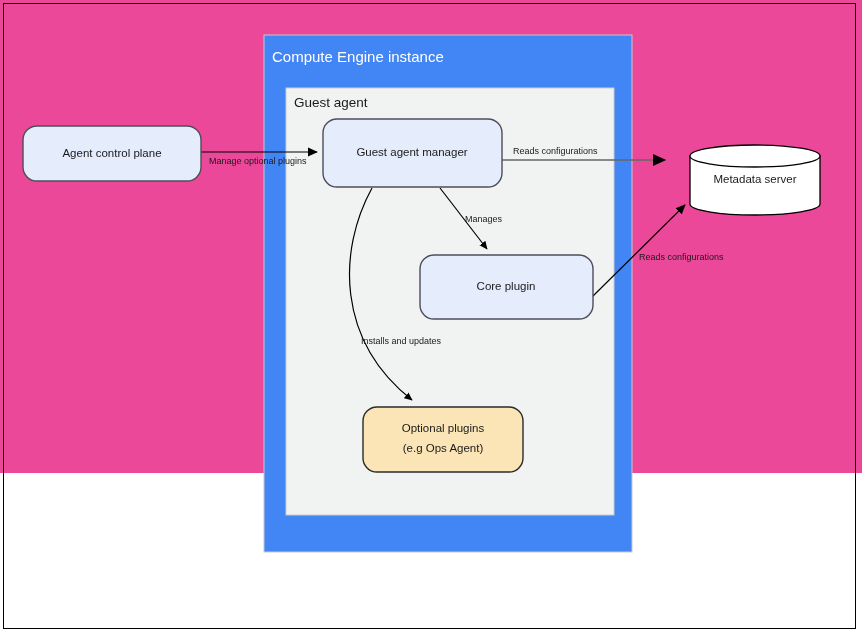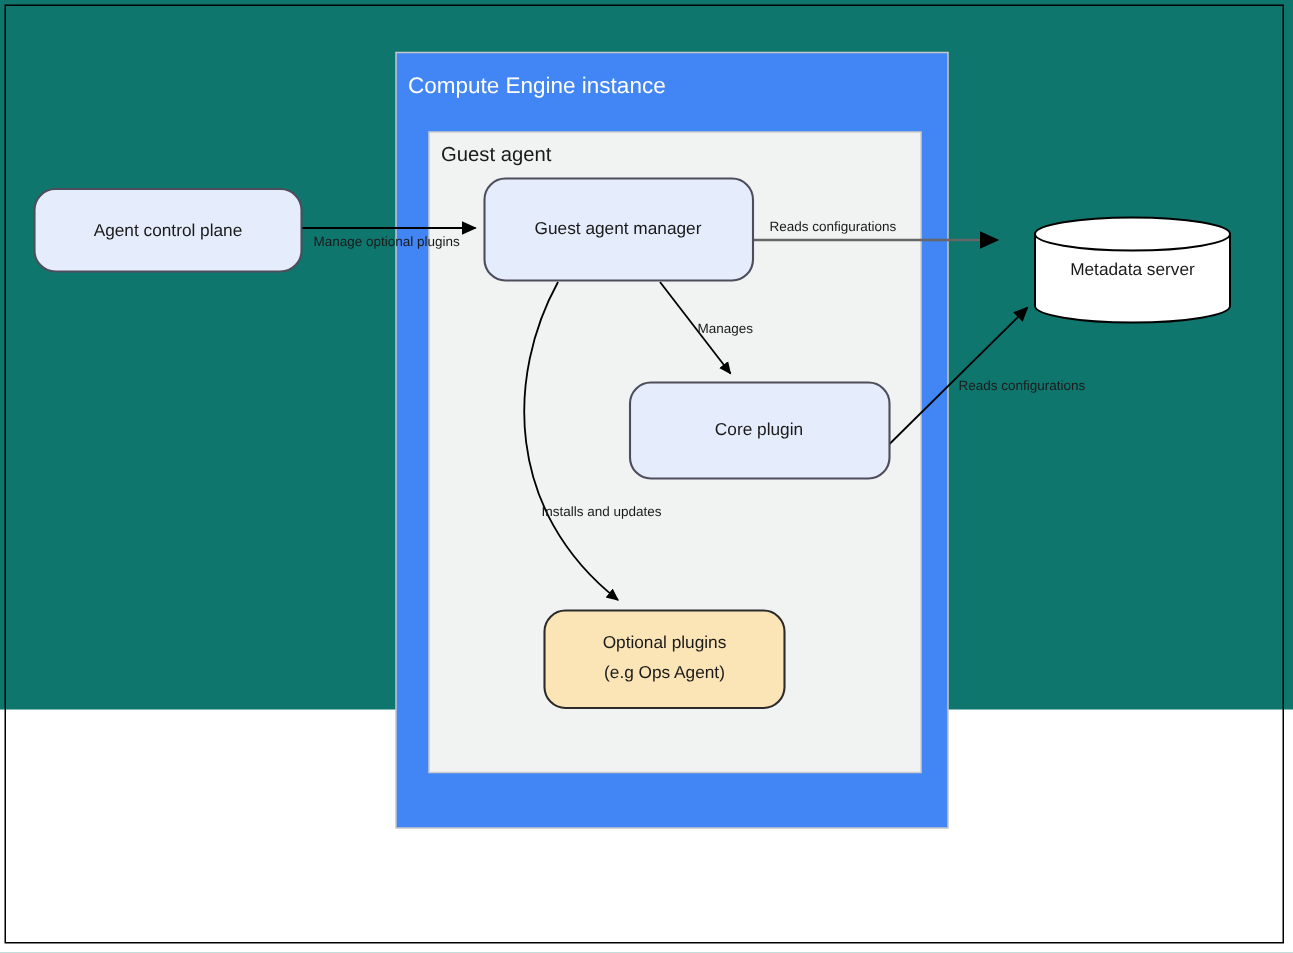--- a/index.html
+++ b/index.html
@@ -10,21 +10,21 @@
   body {
     width: 862px;
     height: 635px;
     font-family: "Liberation Sans", sans-serif;
     overflow: hidden;
   }
   #canvas {
     position: relative;
     width: 862px;
     height: 473px;
-    background: #0f766e;
+    background: #ec4899;
   }
   #page-border {
     position: absolute;
     left: 3px;
     top: 3px;
     width: 853px;
     height: 626px;
     border: 1.5px solid #000000;
     box-sizing: border-box;
   }

